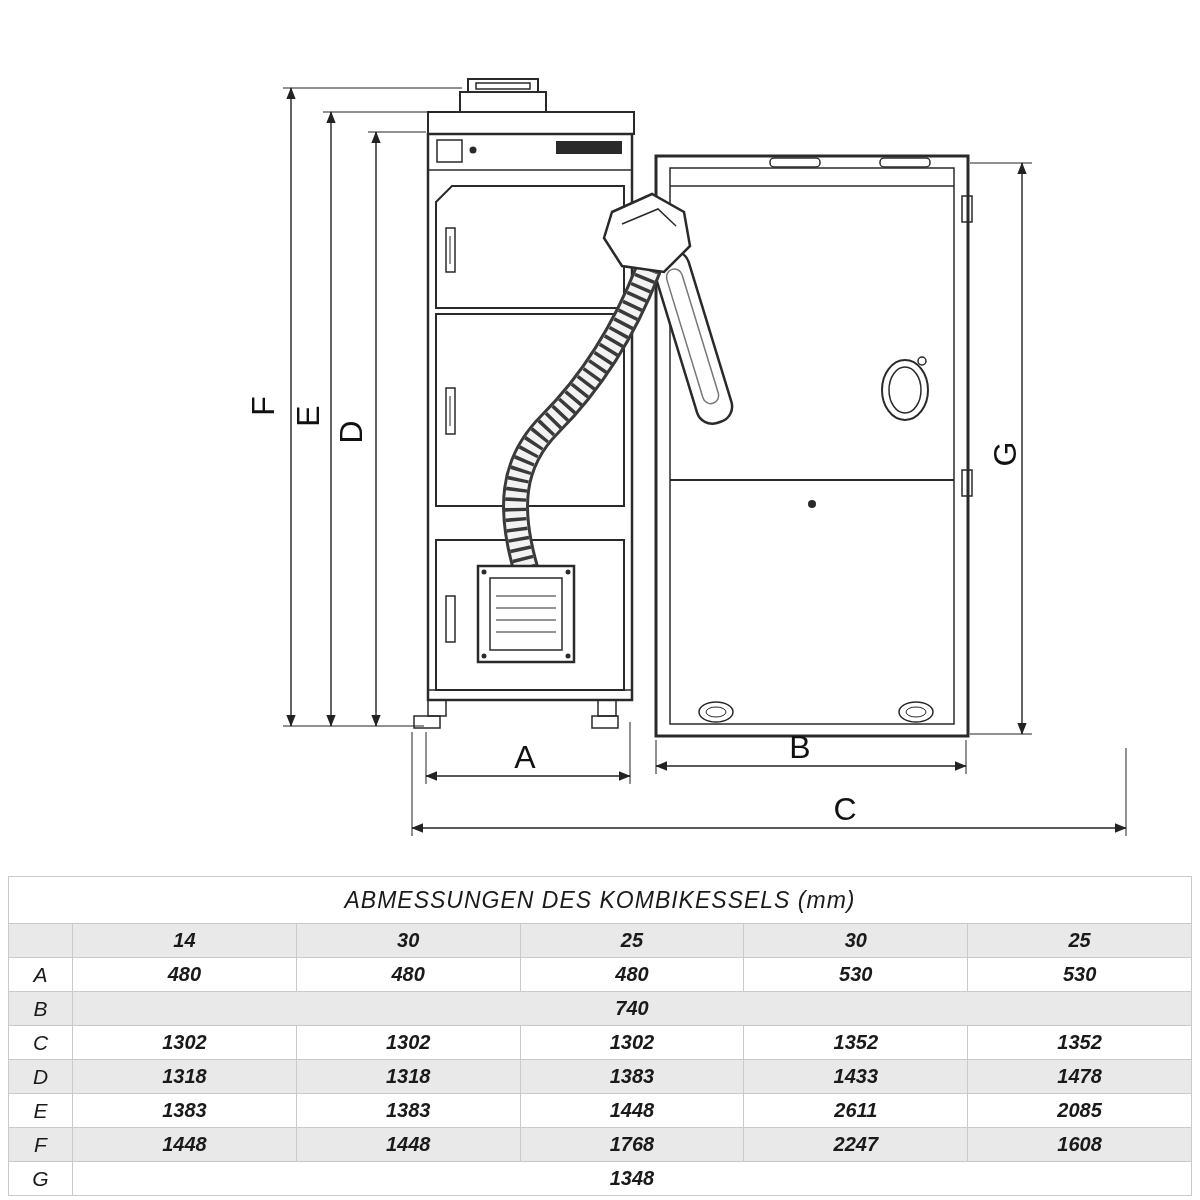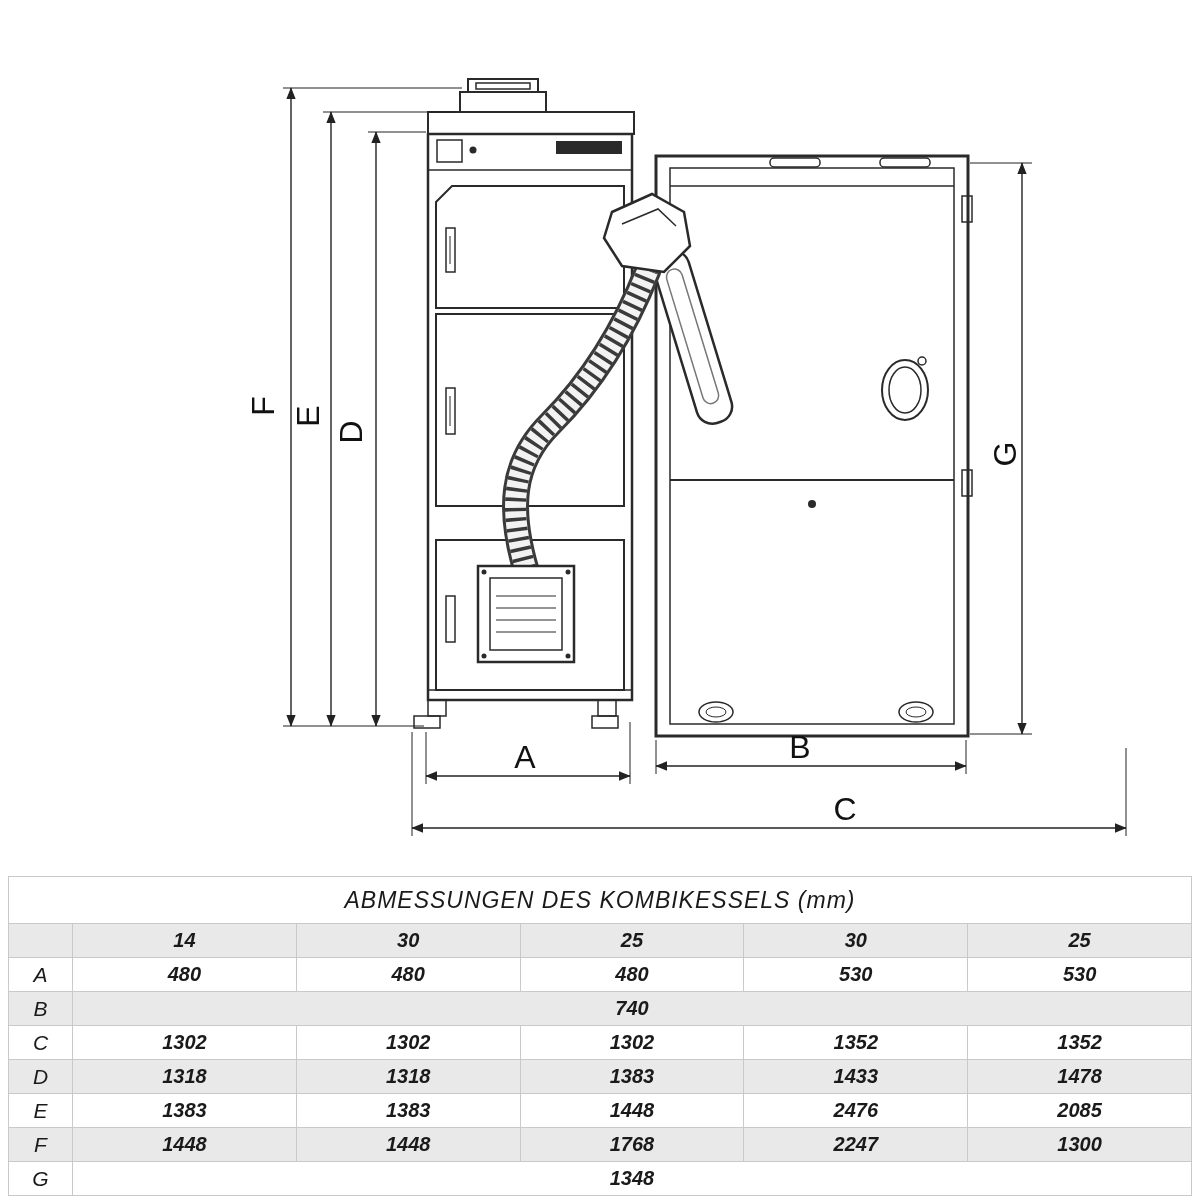--- a/index.html
+++ b/index.html
@@ -229,30 +229,30 @@
         <td>1318</td>
         <td>1383</td>
         <td>1433</td>
         <td>1478</td>
       </tr>
       <tr>
         <td class="lbl">E</td>
         <td>1383</td>
         <td>1383</td>
         <td>1448</td>
-        <td>2476</td>
+        <td>2611</td>
         <td>2085</td>
       </tr>
       <tr class="shade">
         <td class="lbl">F</td>
         <td>1448</td>
         <td>1448</td>
         <td>1768</td>
         <td>2247</td>
-        <td>1300</td>
+        <td>1608</td>
       </tr>
       <tr>
         <td class="lbl">G</td>
         <td colspan="5">1348</td>
       </tr>
     </tbody>
   </table>
 
 </div>
 

